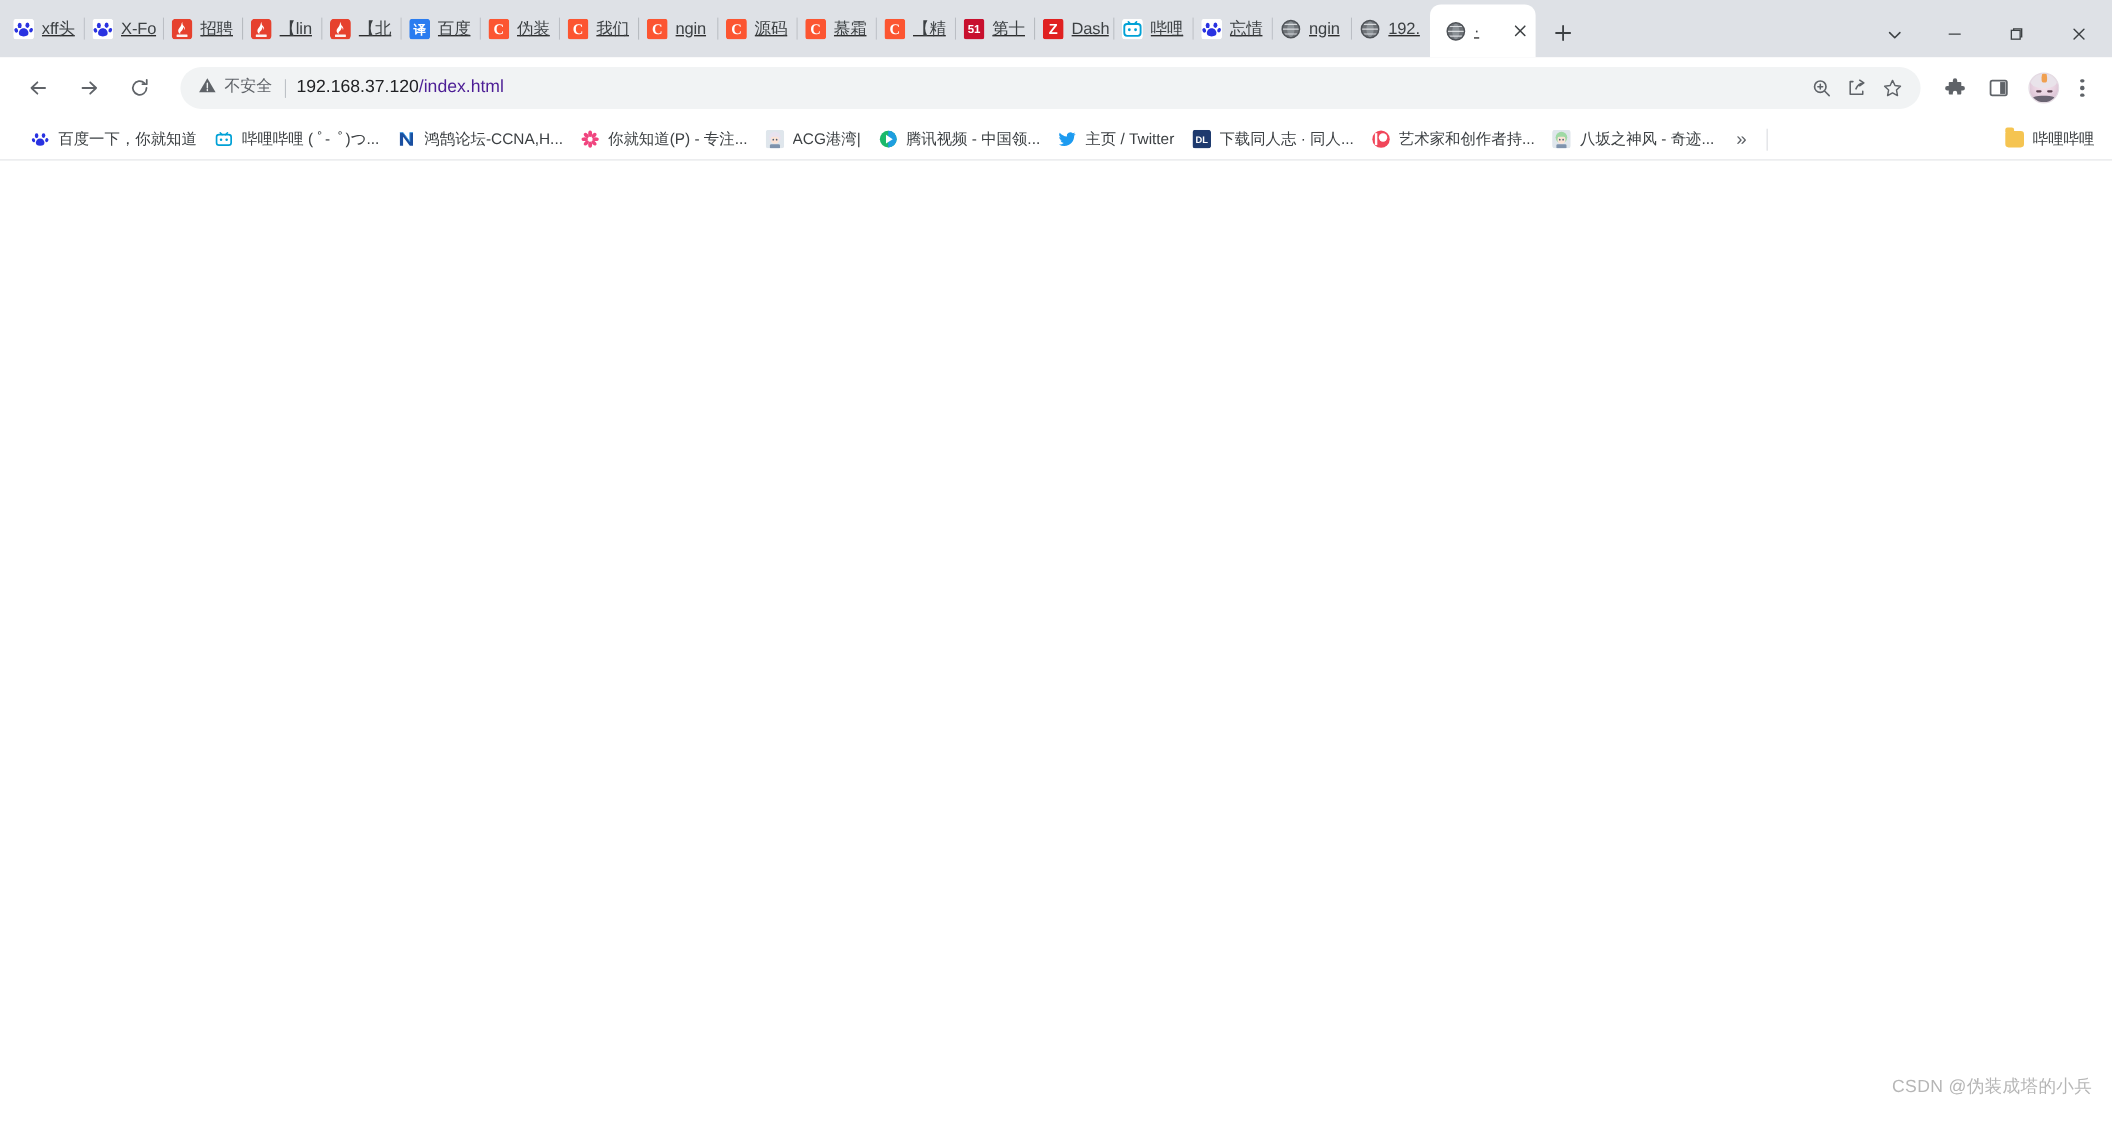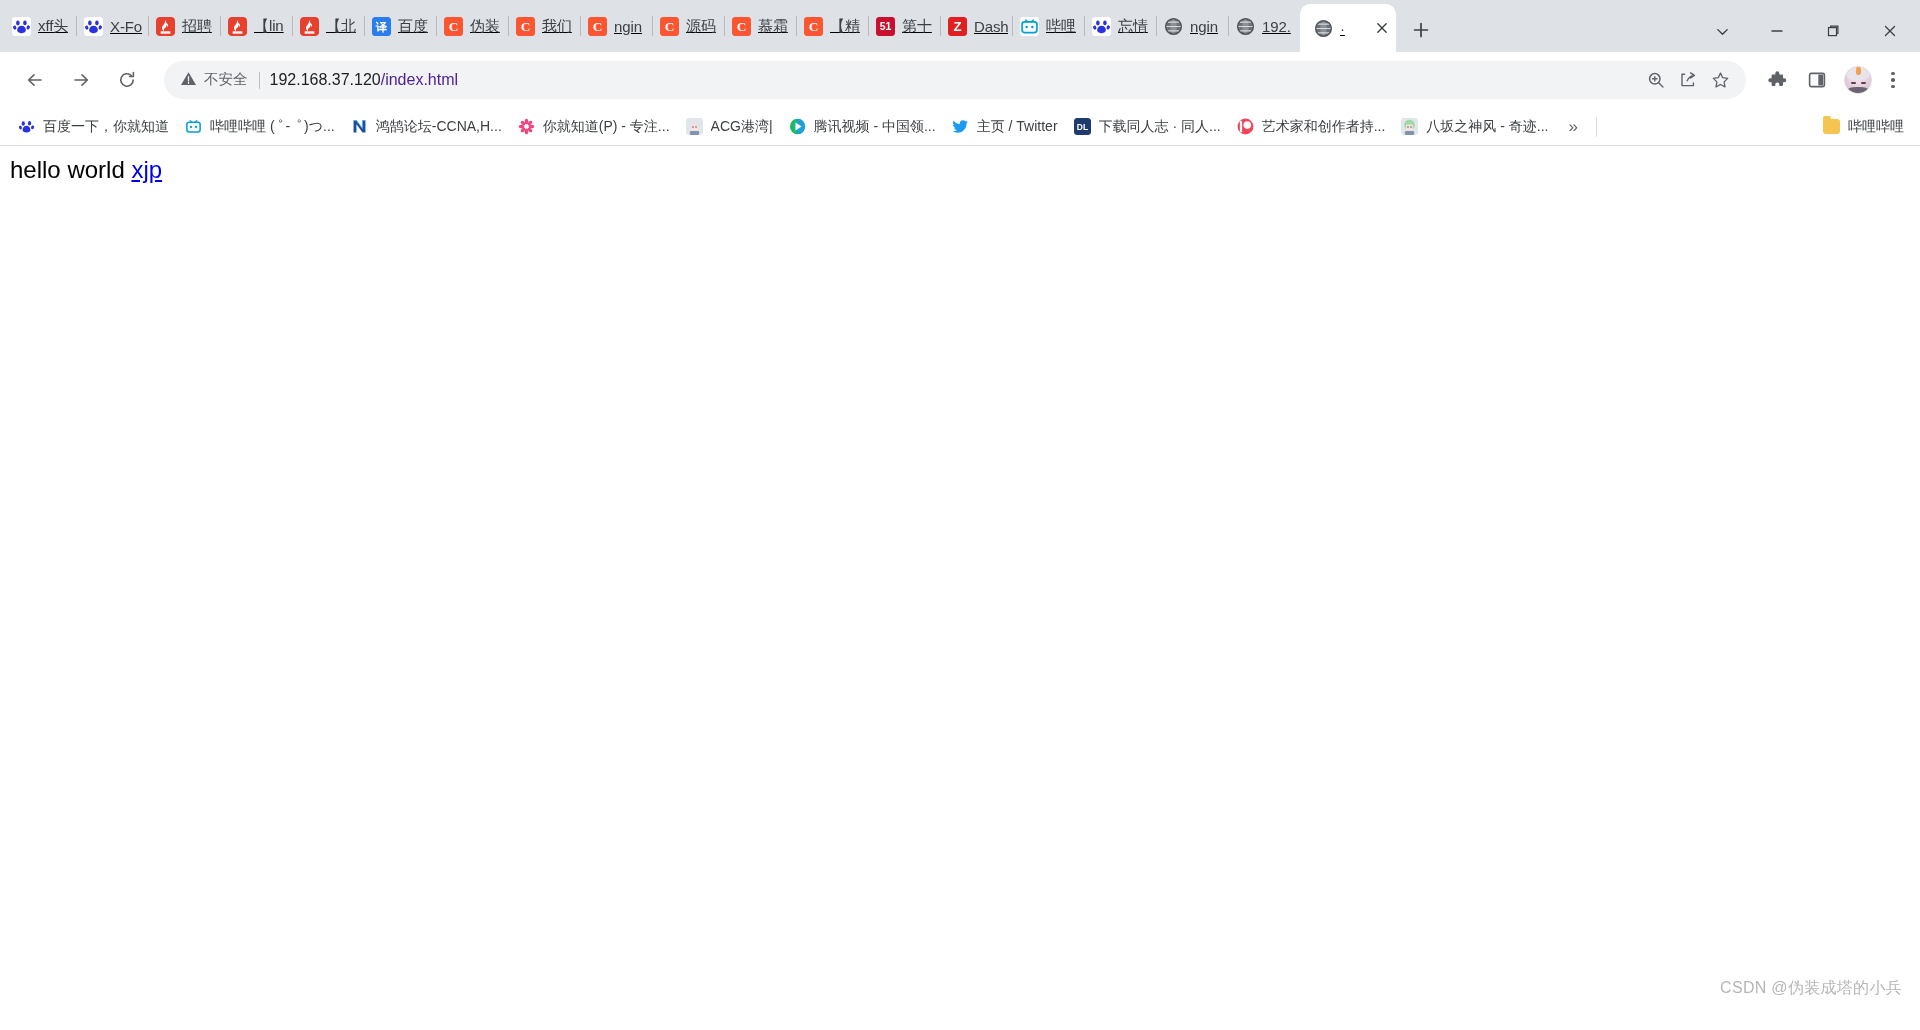--- a/index.html
+++ b/index.html
@@ -181,21 +181,21 @@
     width: 3.5px; height: 3.5px; border-radius: 50%; background: #5f6368;
     display: block;
   }
 
   
   #bookmarks-bar {
     height: 38px;
     background: #ffffff;
     display: flex;
     align-items: center;
-    padding: 0 8px 0 10px;
+    padding: 0 8px 0 20px;
     border-bottom: 1px solid #dadce0;
     position: relative;
   }
   .bm {
     display: flex;
     align-items: center;
     gap: 8px;
     padding: 4px 8px;
     border-radius: 4px;
     white-space: nowrap;
@@ -698,18 +698,14 @@
     </div>
   <div id="bm-overflow">»</div>
   <div id="bm-separator"></div>
   <div id="bm-all">
     <span class="folder-icon"></span>
     <span class="bm-label">哔哩哔哩</span>
   </div>
 </div>
 
 <div id="page">
-  <div id="page-content">
-    <span>hello world</span>
-    <a href="#" id="page-link">xjp</a>
-  </div>
   <div id="watermark">CSDN @伪装成塔的小兵</div>
 </div>
 
 </body></html>

